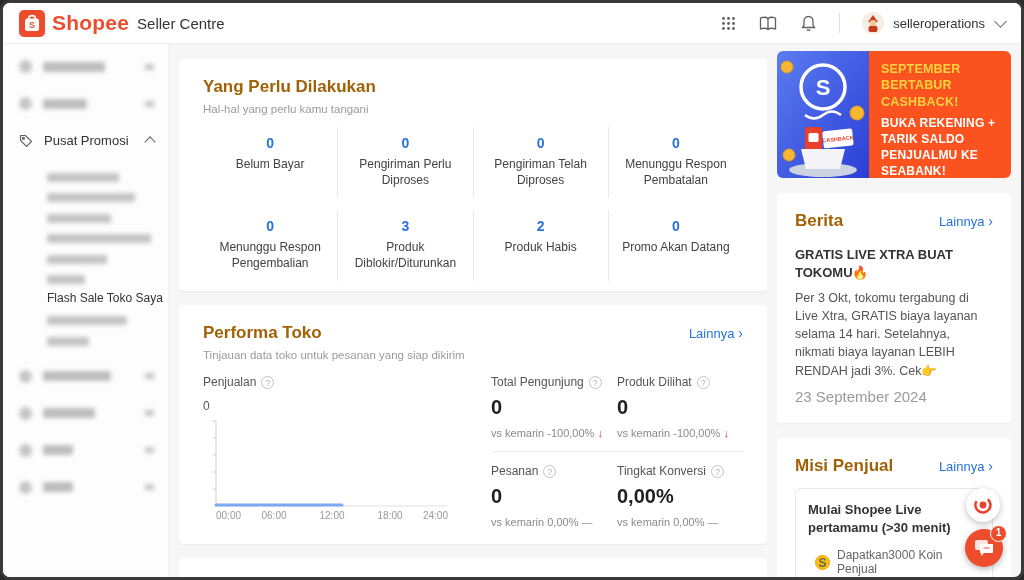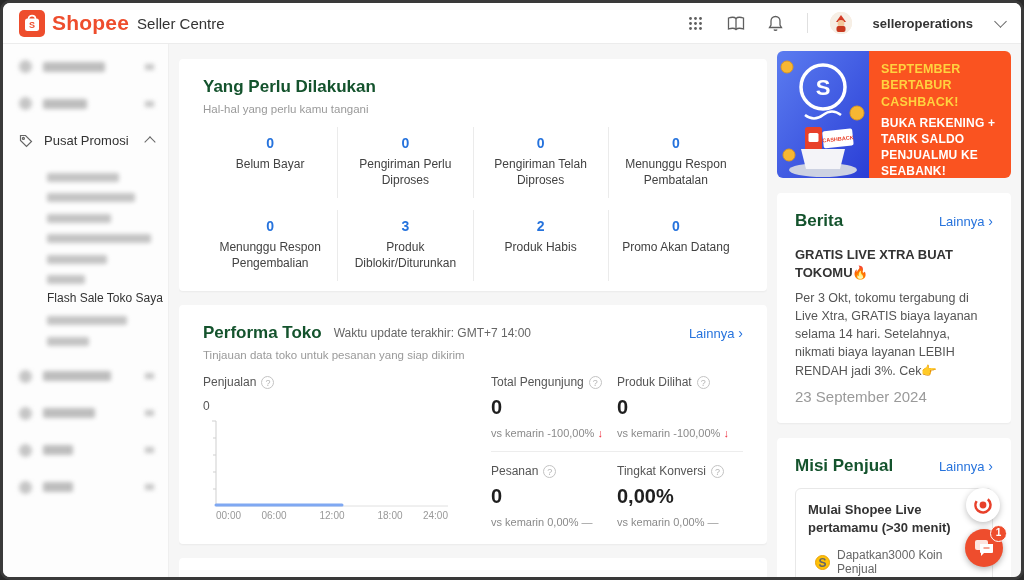--- a/index.html
+++ b/index.html
@@ -36,21 +36,21 @@
   .bchev{ width:9px; height:6px; background:#c6c6c6; filter:blur(2.2px); margin-left:auto;}
   .chev-up{ width:8px; height:8px; border-left:1.5px solid #666; border-top:1.5px solid #666;
             transform:rotate(45deg); margin-left:auto; margin-top:3px;}
   .subnav{ padding:2px 0 4px 0;}
   .subnav-item{ height:20.5px; display:flex; align-items:flex-end; padding-left:44px; cursor:pointer;}
   .subnav-item .bb{ height:9px; background:#c4c4c4;}
   .subnav-item .lbl{ font-size:12px; color:#333;}
   .snav-bottom{ margin-top:8px; }
   
   .card{ background:#fff; border-radius:4px; box-shadow:0 1px 2px rgba(0,0,0,.05); }
-  .card h2{ font-size:17px; color:#14532d; font-weight:bold; }
+  .card h2{ font-size:17px; color:#a16207; font-weight:bold; }
   .card .sub{ font-size:11.5px; color:#9a9a9a; margin-top:6px;}
   .more-link{ font-size:13px; color:#2673dd; cursor:pointer; white-space:nowrap;}
   .more-link::after{ content:" ›"; font-size:14px;}
   .cardhead{ display:flex; align-items:center;}
   .cardhead .more-link{ margin-left:auto;}
   
   .todo{ padding:18px 24px 10px; }
   .todo-row{ display:flex; margin-top:12px; }
   .todo-cell{ flex:1; text-align:center; padding:8px 6px 10px; border-left:1px solid #ebebeb; cursor:pointer;}
   .todo-cell:first-child{ border-left:none; }
@@ -143,21 +143,21 @@
           <path d="M9 2.5 L9 13.5"></path>
         </svg>
       </span>
       <span class="hicon">
         <svg width="15" height="17" viewBox="0 0 15 17" fill="none" stroke="#5f5f5f" stroke-width="1.3">
           <path d="M7.5 1.5 C4.8 1.5 3 3.5 3 6 L3 10 L1.5 12.5 L13.5 12.5 L12 10 L12 6 C12 3.5 10.2 1.5 7.5 1.5 Z"></path>
           <path d="M6 14.5 C6.3 15.5 8.7 15.5 9 14.5"></path>
         </svg>
       </span>
       <span class="hdr-div"></span>
-      <span style="display:flex; align-items:center; gap:19px;font-weight:bold;">
+      <span style="display:flex; align-items:center; gap:7px;">
         <span class="avatar">
           <svg width="22" height="22" viewBox="0 0 22 22">
             <rect width="22" height="22" fill="#f6efe6"></rect>
             <polygon points="11,3 16,10 6,10" fill="#d33a24"></polygon>
             <circle cx="11" cy="11.5" r="3.4" fill="#f3c79b"></circle>
             <rect x="6.5" y="14" width="9" height="6" rx="2" fill="#c8391f"></rect>
           </svg>
         </span>
         <span class="uname">selleroperations</span>
         <span class="chev-dn"></span>
@@ -278,21 +278,20 @@
           <div class="todo-cell">
             <div class="cnt">0</div>
             <div class="lb">Promo Akan Datang</div>
           </div>
         </div>
       </section>
 
       <section class="card perf">
         <div class="cardhead">
           <h2>Performa Toko</h2>
-          <span class="upd">Waktu update terakhir: GMT+7 14:00</span>
           <span class="more-link">Lainnya</span>
         </div>
         <div class="sub">Tinjauan data toko untuk pesanan yang siap dikirim</div>
 
         <div class="perf-body">
           <div class="chartbox">
             <div class="mlabel">
               <span>Penjualan</span>
               <span class="help"></span>
             </div>

